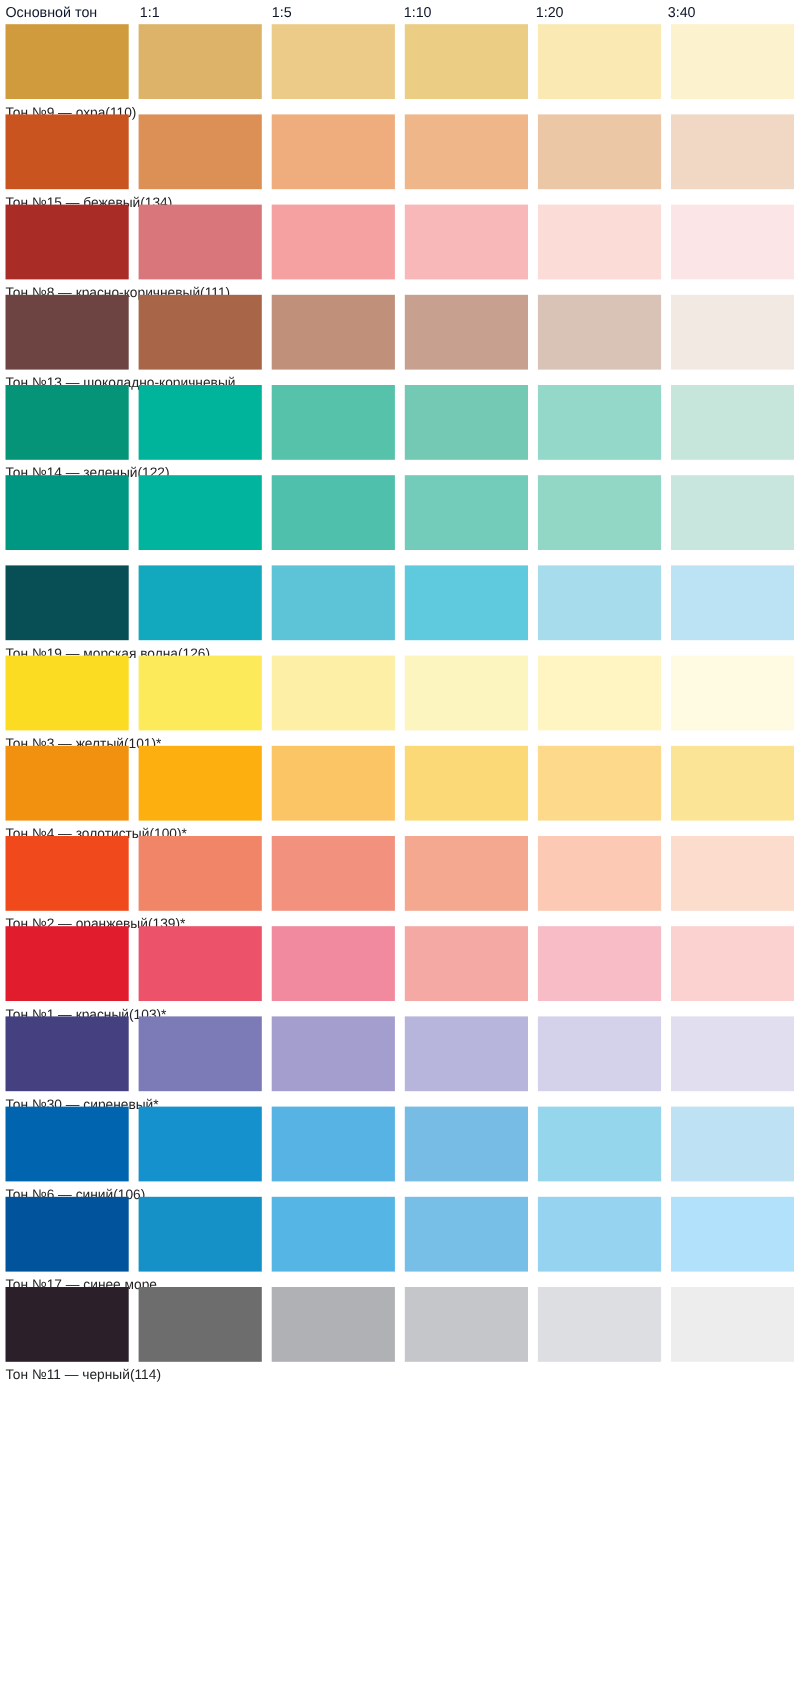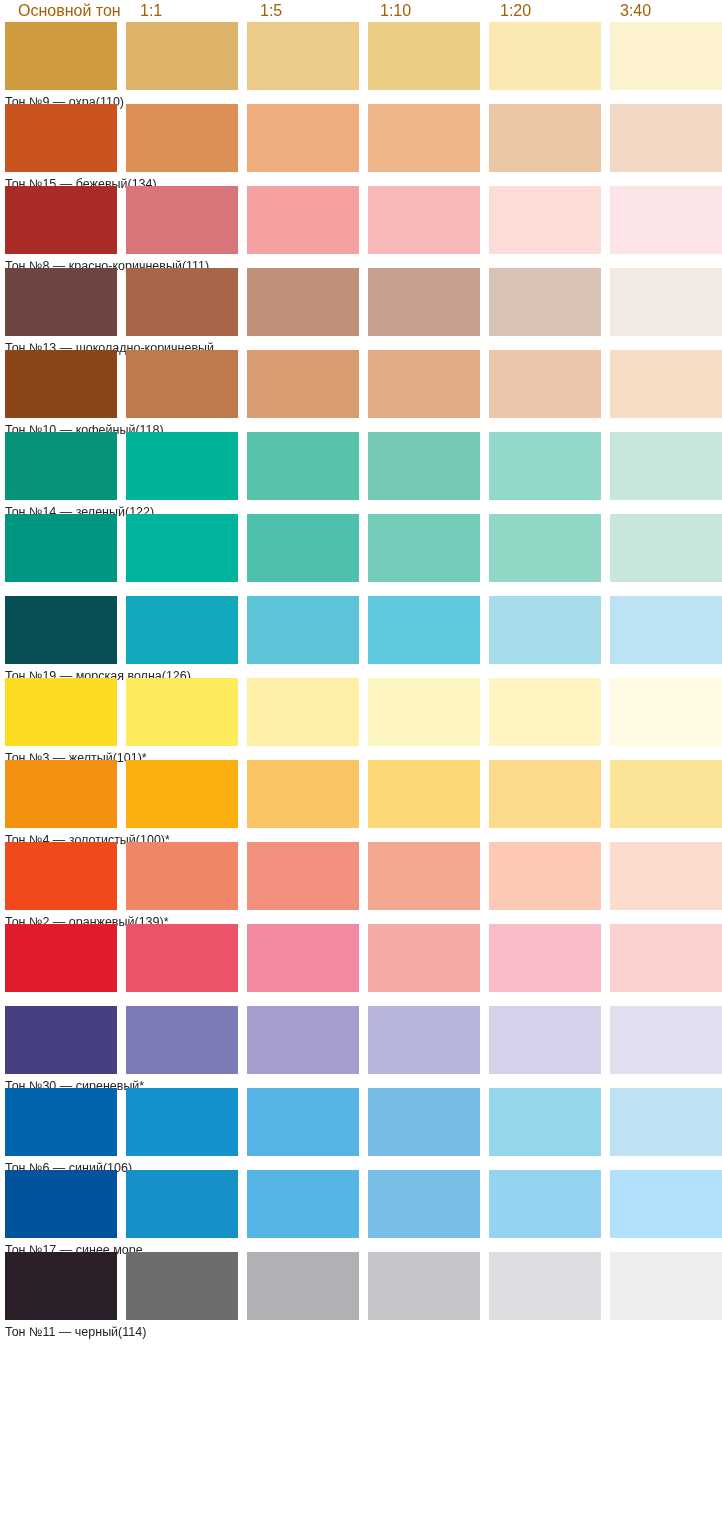--- a/index.html
+++ b/index.html
@@ -24,25 +24,25 @@
 
   
   .header-row {
     display: flex;
     align-items: flex-start;
     height: 22px;
     padding-top: 3px;
     box-sizing: border-box;
   }
   .header-cell {
-    font-size: 16px;
+    font-size: 13px;
     line-height: 16px;
-    color: #a16207;
+    color: #0f172a;
     white-space: nowrap;
-    padding-left: 18px;
+    padding-left: 5px;
     box-sizing: border-box;
   }
   .header-cell.base-col { width: 122px; }
   .header-cell.ratio-col { width: 120px; }
 
   
   .tone-row {
     height: 82px;
     position: relative;
   }
@@ -124,31 +124,20 @@
           <div class="swatch" style="background: rgb(169, 101, 72);"></div>
           <div class="swatch" style="background: rgb(192, 144, 122);"></div>
           <div class="swatch" style="background: rgb(200, 160, 144);"></div>
           <div class="swatch" style="background: rgb(217, 194, 182);"></div>
           <div class="swatch" style="background: rgb(243, 233, 227);"></div>
         </div>
         <div class="tone-label">Тон №13 — шоколадно-коричневый</div>
       </div>
       <div class="tone-row">
         <div class="swatch-strip">
-          <div class="swatch" style="background: rgb(139, 69, 22);"></div>
-          <div class="swatch" style="background: rgb(192, 121, 76);"></div>
-          <div class="swatch" style="background: rgb(215, 156, 111);"></div>
-          <div class="swatch" style="background: rgb(224, 171, 134);"></div>
-          <div class="swatch" style="background: rgb(236, 198, 171);"></div>
-          <div class="swatch" style="background: rgb(245, 220, 196);"></div>
-        </div>
-        <div class="tone-label">Тон №10 — кофейный(118)</div>
-      </div>
-      <div class="tone-row">
-        <div class="swatch-strip">
           <div class="swatch" style="background: rgb(5, 148, 120);"></div>
           <div class="swatch" style="background: rgb(0, 179, 155);"></div>
           <div class="swatch" style="background: rgb(85, 194, 169);"></div>
           <div class="swatch" style="background: rgb(116, 201, 181);"></div>
           <div class="swatch" style="background: rgb(147, 216, 200);"></div>
           <div class="swatch" style="background: rgb(198, 230, 220);"></div>
         </div>
         <div class="tone-label">Тон №14 — зеленый(122)</div>
       </div>
       <div class="tone-row">
@@ -207,20 +196,21 @@
       </div>
       <div class="tone-row">
         <div class="swatch-strip">
           <div class="swatch" style="background: rgb(224, 28, 45);"></div>
           <div class="swatch" style="background: rgb(236, 82, 105);"></div>
           <div class="swatch" style="background: rgb(241, 138, 158);"></div>
           <div class="swatch" style="background: rgb(245, 169, 164);"></div>
           <div class="swatch" style="background: rgb(248, 188, 198);"></div>
           <div class="swatch" style="background: rgb(252, 210, 208);"></div>
         </div>
+        <div class="tone-label">Тон №1 — красный(103)*</div>
       </div>
       <div class="tone-row">
         <div class="swatch-strip">
           <div class="swatch" style="background: rgb(69, 65, 128);"></div>
           <div class="swatch" style="background: rgb(124, 123, 183);"></div>
           <div class="swatch" style="background: rgb(163, 158, 206);"></div>
           <div class="swatch" style="background: rgb(183, 181, 220);"></div>
           <div class="swatch" style="background: rgb(211, 210, 234);"></div>
           <div class="swatch" style="background: rgb(224, 222, 239);"></div>
         </div>

